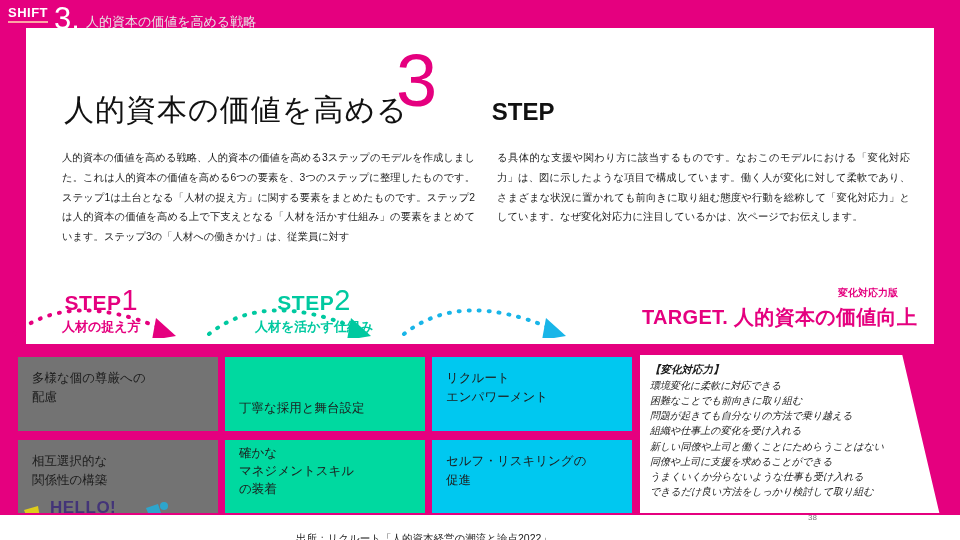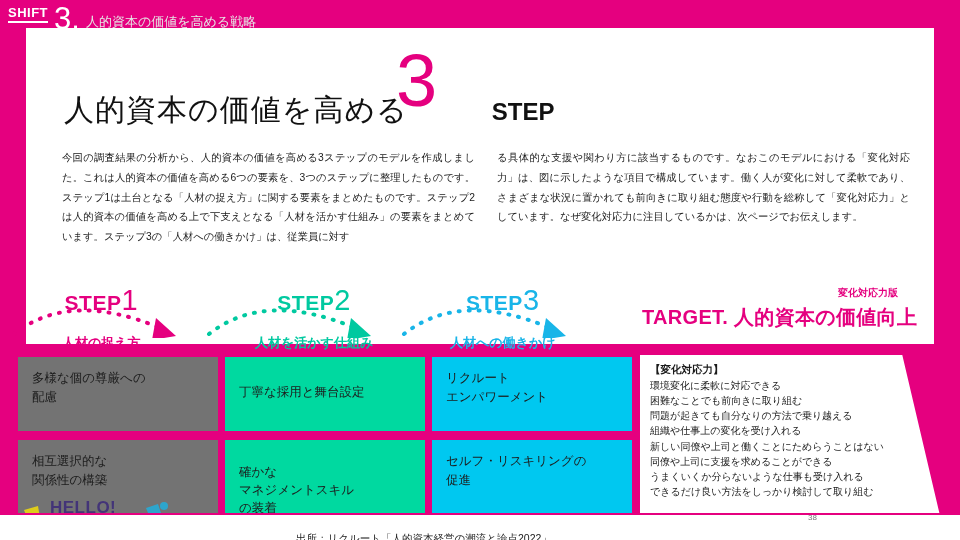--- a/index.html
+++ b/index.html
@@ -8,21 +8,21 @@
     background:#E5007F;
     font-family:"Liberation Sans","DejaVu Sans",sans-serif;
     position:relative;
   }
   #stage{position:absolute;inset:0;width:960px;height:540px;}
 
   
   .hdr{position:absolute;left:0;top:0;width:960px;height:28px;background:#E5007F;z-index:6;}
   .hdr-inner{position:absolute;left:8px;top:0;height:28px;display:flex;align-items:flex-end;gap:6px;}
   .shift{color:#fff;font-size:13px;font-weight:700;letter-spacing:.5px;
-         border-bottom:2px solid #ffffff;line-height:1;padding-bottom:2px;margin-bottom:5px;}
+         border-bottom:2px solid #fca5a5;line-height:1;padding-bottom:2px;margin-bottom:5px;}
   .hdr-num{color:#fff;font-size:31px;font-weight:400;line-height:.82;margin-bottom:-3px;}
   .hdr-ttl{color:#e5e5e5;font-size:13px;line-height:1;margin-bottom:0;}
 
   
   .rail{position:absolute;left:0;top:28px;width:26px;height:512px;background:#E5007F;z-index:5;}
 
   
   .card{position:absolute;left:26px;top:28px;width:908px;height:316px;background:#fff;z-index:4;}
 
   .big3{position:absolute;left:370px;top:16px;color:#E5007F;font-size:74px;
@@ -32,21 +32,21 @@
 
   .cols{position:absolute;left:36px;top:120px;width:848px;display:flex;gap:22px;}
   .col{width:413px;font-size:10.3px;line-height:1.92;color:#1a1a1a;text-align:justify;}
   .col p{margin:0;}
 
   
   .steps{position:absolute;left:0;top:286px;width:960px;height:60px;z-index:7;}
   .sh{position:absolute;text-align:center;}
   .sh .lbl{font-size:21px;font-weight:700;line-height:1;letter-spacing:.5px;white-space:nowrap;}
   .sh .lbl .n{font-size:29px;font-weight:400;}
-  .sh .sub{font-size:13px;font-weight:700;margin-top:19px;white-space:nowrap;}
+  .sh .sub{font-size:13px;font-weight:700;margin-top:3px;white-space:nowrap;}
   .s1{left:62px;top:0;color:#E5007F;}
   .s2{left:255px;top:0;color:#00C9A0;}
   .s3{left:450px;top:0;color:#19B5E8;}
   .arc{position:absolute;top:8px;width:190px;height:44px;pointer-events:none;}
 
   .target{position:absolute;left:642px;top:18px;color:#E5007F;font-size:20px;
           font-weight:700;white-space:nowrap;letter-spacing:.3px;}
   .target-kicker{position:absolute;left:838px;top:0px;color:#E5007F;font-size:10px;
                  font-weight:700;white-space:nowrap;}
 
@@ -57,21 +57,21 @@
         display:grid;grid-template-columns:200px 200px 200px;grid-template-rows:74px 74px;
         gap:9px 7px;}
   .cell{padding:12px 12px 0 14px;font-size:12.5px;line-height:1.5;color:#1c1c1c;
         box-sizing:border-box;}
   .c-yellow{background:#737373;}
   .c-teal{background:#00D9A0;}
   .c-cyan{background:#00C8F0;}
 
   
   .panel{position:absolute;left:640px;top:355px;width:305px;height:182px;background:#fff;z-index:6;
-         clip-path:polygon(0 0, 100% 0, 100% 0, 86% 0, 100% 100%, 0 100%);}
+         clip-path:polygon(0 0, 100% 0, 100% 0, 86% 0, 100% 100%, 0 100%);font-style:italic;}
   .panel-in{position:absolute;left:10px;top:7px;width:280px;}
   .panel-h{font-size:10.5px;font-weight:700;color:#1b1b1b;line-height:1.5;}
   .panel-li{font-size:10px;color:#1b1b1b;line-height:1.52;white-space:nowrap;}
 
   
   .footer{position:absolute;left:0;top:515px;width:960px;height:25px;background:#fff;z-index:8;}
   .src{position:absolute;left:296px;top:17px;font-size:10.5px;color:#1a1a1a;white-space:nowrap;}
   .url{position:absolute;left:555px;top:5px;font-size:10.5px;color:#E5007F;
        text-decoration:underline;white-space:nowrap;}
   .pageno{position:absolute;left:808px;top:-2px;font-size:8px;color:#777;}
@@ -99,21 +99,21 @@
   <div class="rail"></div>
 
   <div class="card">
     <div class="big3">3</div>
     <div class="title">
       <span>人的資本の価値を高める</span><span class="step">STEP</span>
     </div>
 
     <div class="cols">
       <div class="col">
-        <p>今回の調査結果の分析から、人的資本の価値を高める3ステップのモデルを作成しました。これは人的資本の価値を高める6つの要素を、3つのステップに整理したものです。ステップ1は土台となる「人材の捉え方」に関する要素をまとめたものです。ステップ2は人的資本の価値を高める上で下支えとなる「人材を活かす仕組み」の要素をまとめています。ステップ3の「人材への働きかけ」は、従業員に対す</p>
+        <p>人的資本の価値を高める戦略、人的資本の価値を高める3ステップのモデルを作成しました。これは人的資本の価値を高める6つの要素を、3つのステップに整理したものです。ステップ1は土台となる「人材の捉え方」に関する要素をまとめたものです。ステップ2は人的資本の価値を高める上で下支えとなる「人材を活かす仕組み」の要素をまとめています。ステップ3の「人材への働きかけ」は、従業員に対す</p>
       </div>
       <div class="col">
         <p>る具体的な支援や関わり方に該当するものです。なおこのモデルにおける「変化対応力」は、図に示したような項目で構成しています。働く人が変化に対して柔軟であり、さまざまな状況に置かれても前向きに取り組む態度や行動を総称して「変化対応力」としています。なぜ変化対応力に注目しているかは、次ページでお伝えします。</p>
       </div>
     </div>
   </div>
 
   <div class="steps">
 
     <svg class="arc" style="left:10px" viewBox="0 0 190 44">
@@ -135,42 +135,36 @@
       <div class="lbl">
         <span>STEP</span><span class="n">2</span>
       </div>
       <div class="sub">人材を活かす仕組み</div>
     </div>
 
     <svg class="arc" style="left:400px" viewBox="0 0 190 44">
       <path d="M4 40 Q60 -4 150 34" fill="none" stroke="#19B5E8" stroke-width="4" stroke-linecap="round" stroke-dasharray="1 9"></path>
       <polygon points="146,24 166,42 142,46" fill="#19B5E8"></polygon>
     </svg>
-    <div class="sh s3">
-      <div class="lbl">
-        <span>STEP</span><span class="n">3</span>
-      </div>
-      <div class="sub">人材への働きかけ</div>
-    </div>
 
     <div class="target-kicker">変化対応力版</div>
     <div class="target">TARGET. 人的資本の価値向上</div>
   </div>
 
   <div class="bottom"></div>
 
   <div class="grid">
     <div class="cell c-yellow" style="white-space:pre-line">多様な個の尊厳への
 配慮</div>
-    <div class="cell c-teal" style="white-space:pre-line;padding-top:26px">丁寧な採用と舞台設定</div>
+    <div class="cell c-teal" style="white-space:pre-line;padding-top:42px">丁寧な採用と舞台設定</div>
     <div class="cell c-cyan" style="white-space:pre-line">リクルート
 エンパワーメント</div>
     <div class="cell c-yellow" style="white-space:pre-line">相互選択的な
 関係性の構築</div>
-    <div class="cell c-teal" style="white-space:pre-line;padding-top:24px;line-height:1.42">確かな
+    <div class="cell c-teal" style="white-space:pre-line;padding-top:5px;line-height:1.42">確かな
 マネジメントスキル
 の装着</div>
     <div class="cell c-cyan" style="white-space:pre-line">セルフ・リスキリングの
 促進</div>
   </div>
 
   <div class="panel">
     <div class="panel-in">
       <div class="panel-h">【変化対応力】</div>
       <div class="panel-li">環境変化に柔軟に対応できる</div>

